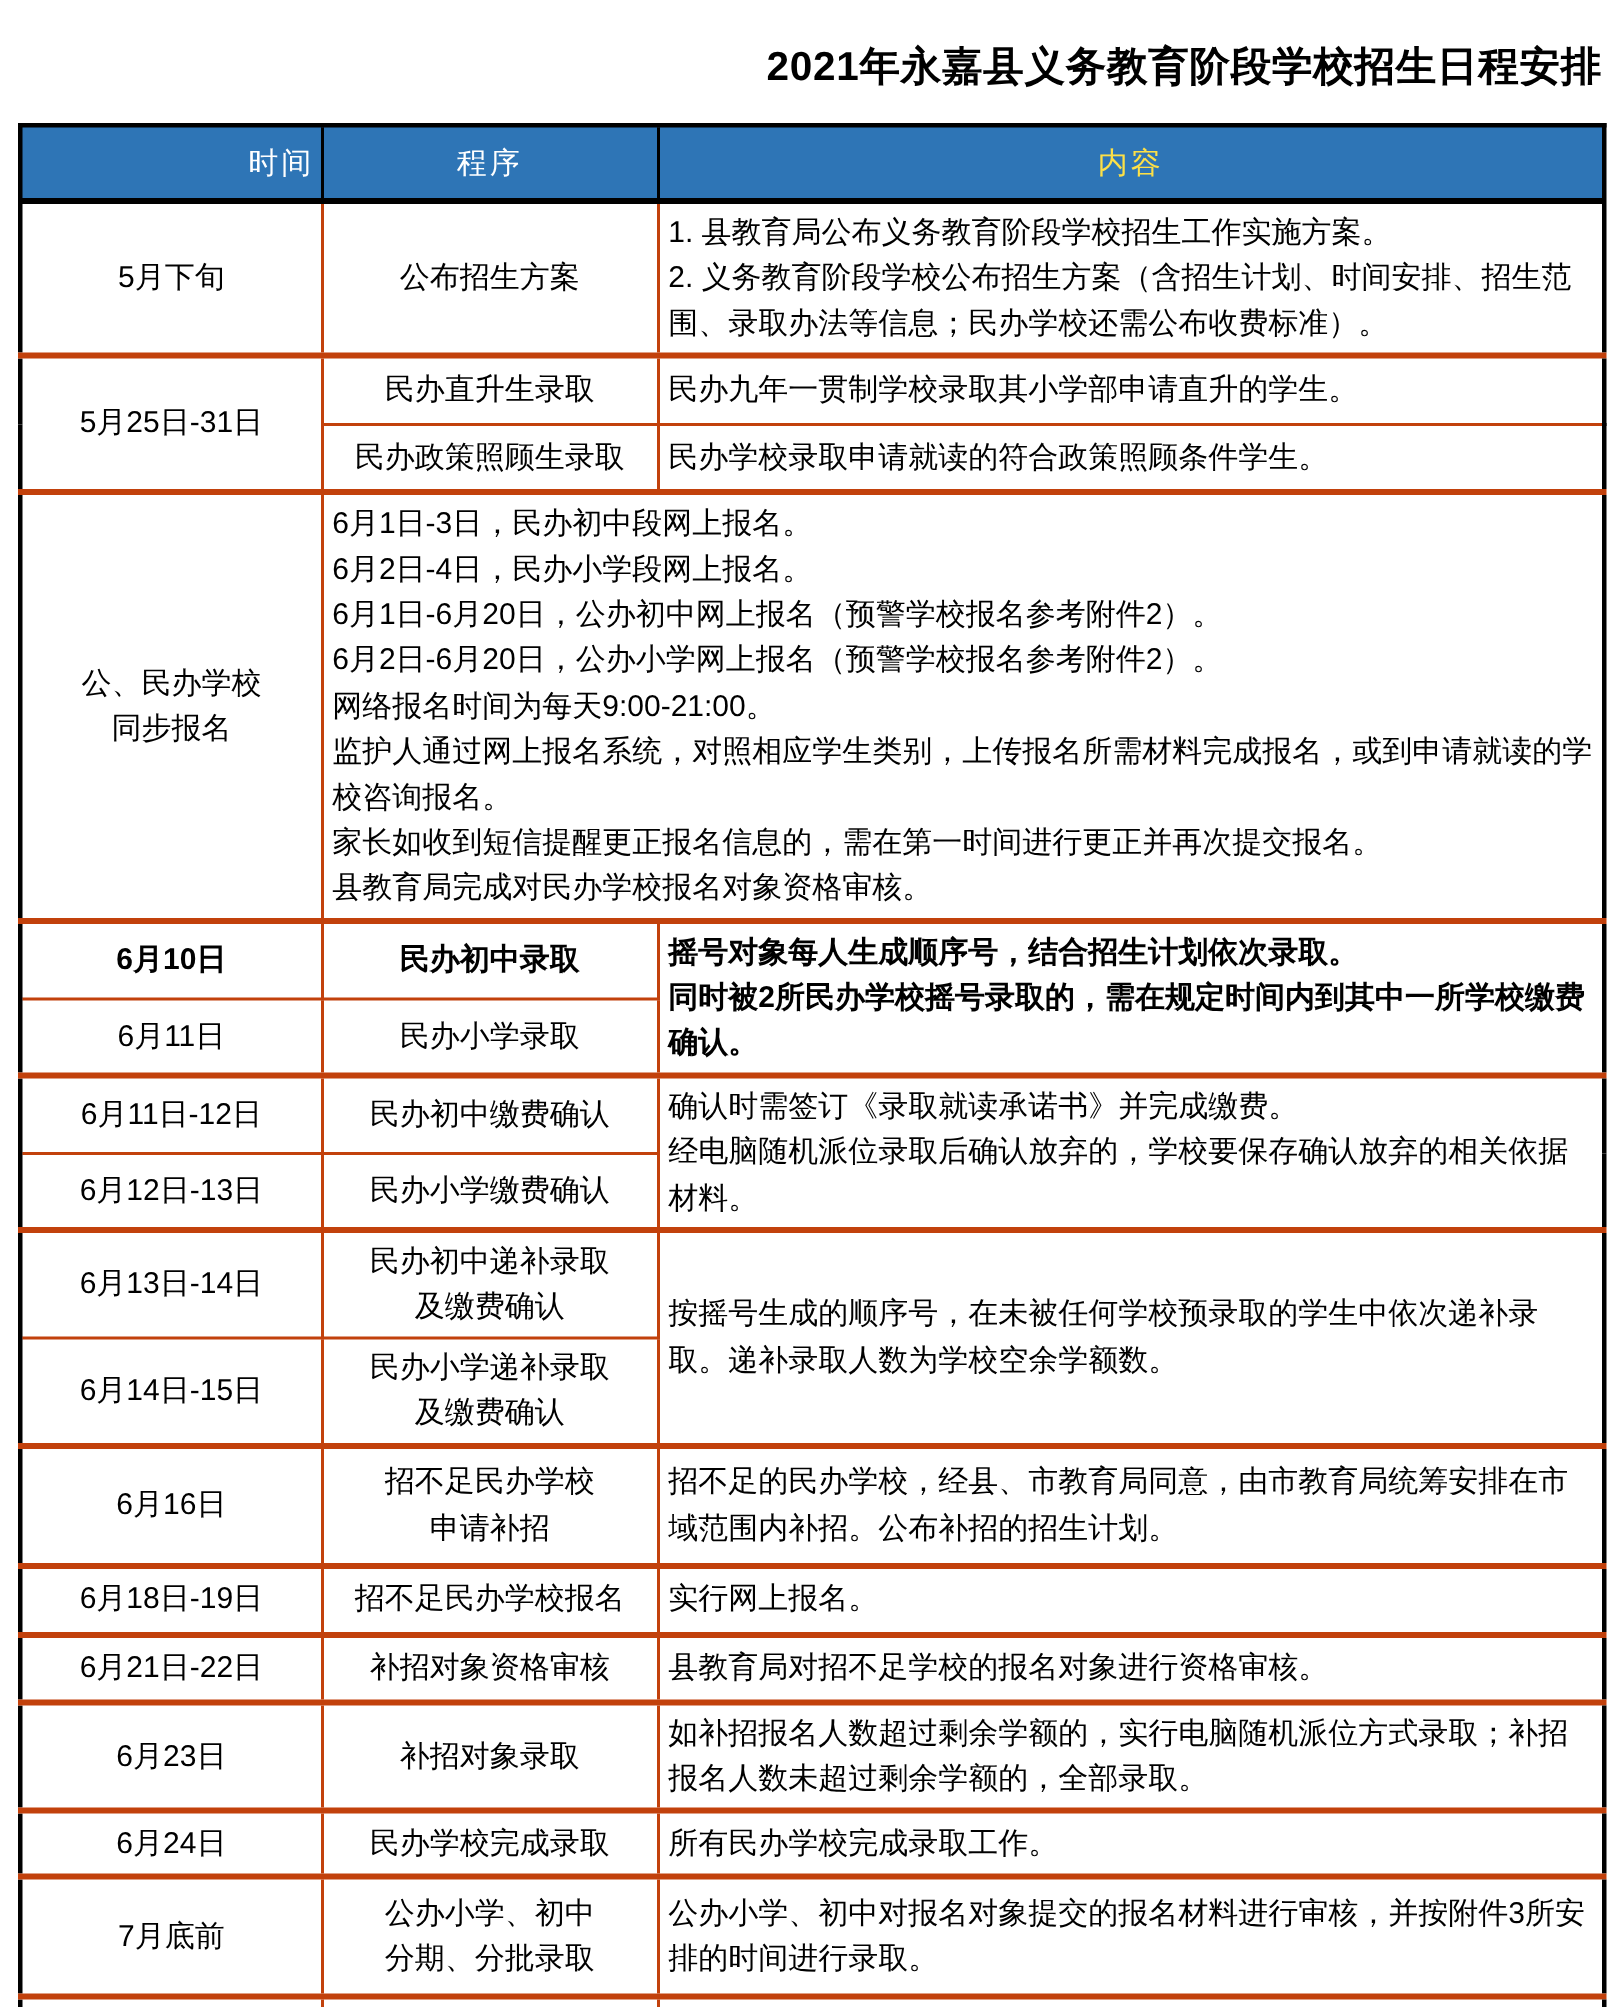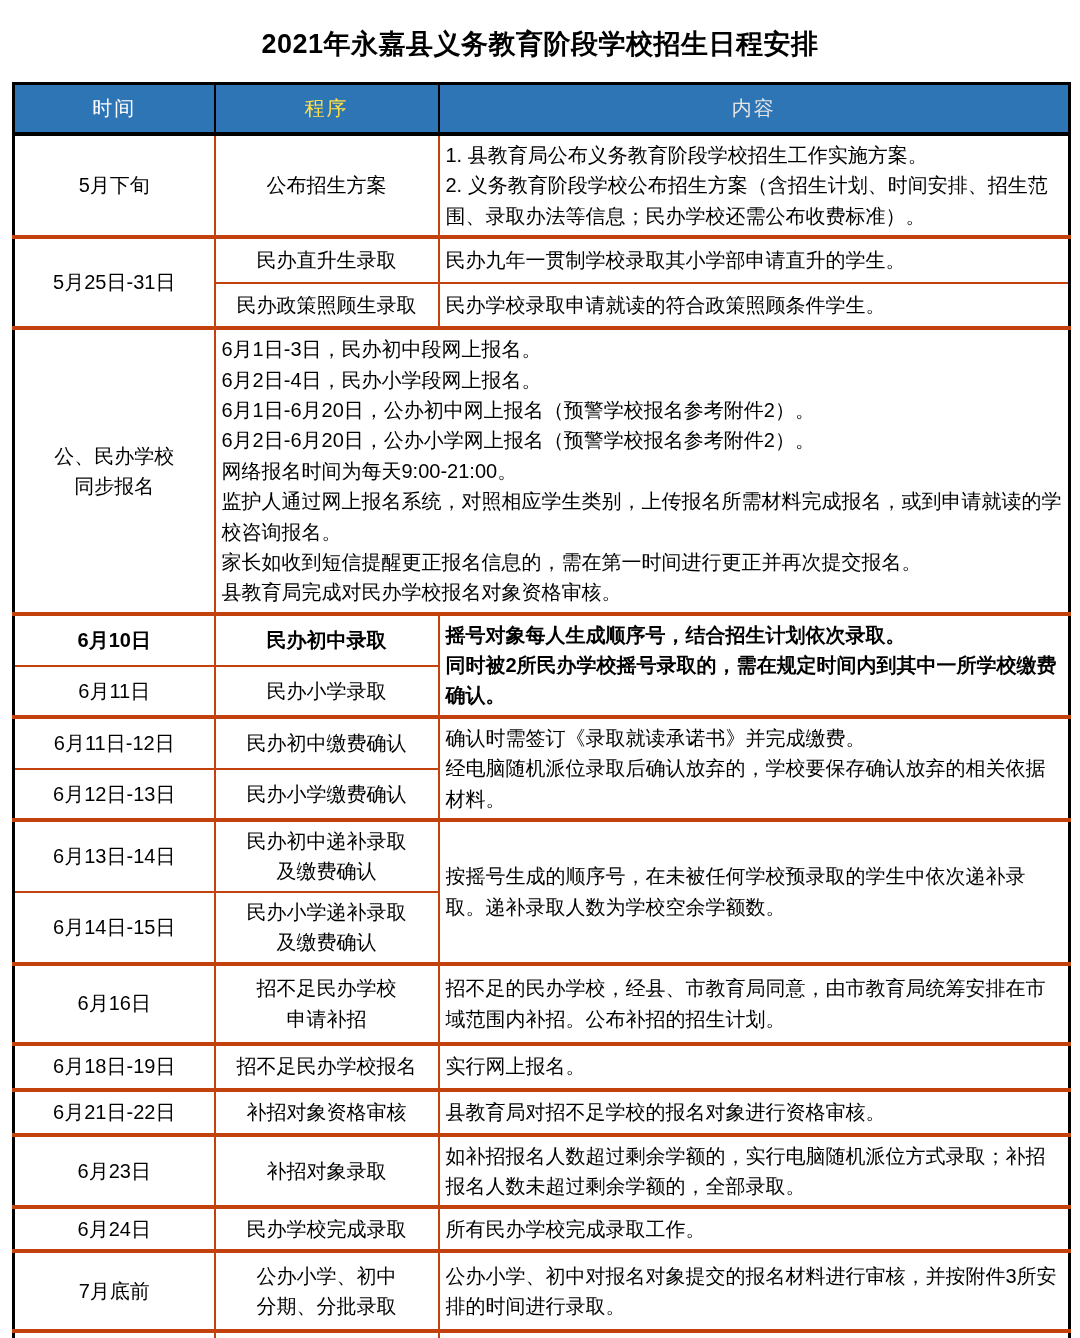--- a/index.html
+++ b/index.html
@@ -11,21 +11,21 @@
   }
   .doc {
     width: 1056px;
     margin: 0 auto;
     padding-top: 26px;
     box-sizing: border-box;
   }
   .doc-title {
     font-size: 27px;
     font-weight: bold;
-    text-align: center;
+    text-align: right;
     margin: 0 0 20px 0;
     letter-spacing: 0.5px;
   }
   table.schedule {
     width: 100%;
     border-collapse: collapse;
     table-layout: fixed;
     border: 3px solid #000;
   }
   table.schedule th {
@@ -64,23 +64,23 @@
 <div class="doc">
   <h1 class="doc-title">2021年永嘉县义务教育阶段学校招生日程安排</h1>
   <table class="schedule">
     <colgroup>
         <col style="width: 201px;">
         <col style="width: 224px;">
         <col style="width: 631px;">
       </colgroup>
     <thead>
         <tr>
-          <th style="background: rgb(46, 117, 182); color: rgb(255, 255, 255);">时间</th>
-          <th style="background: rgb(46, 117, 182); color: #fde047;">程序</th>
-          <th style="background: rgb(46, 117, 182); color: #e5e5e5;">内容</th>
+          <th style="background: rgb(46, 117, 182); color: rgb(255, 255, 255); text-align: right;">时间</th>
+          <th style="background: rgb(46, 117, 182); color: #ffffff;">程序</th>
+          <th style="background: rgb(46, 117, 182); color: #fde047;">内容</th>
         </tr>
       </thead>
     <tbody>
         <tr class="group-start" style="height: 82px;">
           <td class="time">5月下旬</td>
           <td class="procedure">公布招生方案</td>
           <td class="content">1. 县教育局公布义务教育阶段学校招生工作实施方案。
 2. 义务教育阶段学校公布招生方案（含招生计划、时间安排、招生范围、录取办法等信息；民办学校还需公布收费标准）。</td>
         </tr>
         <tr class="group-start" style="height: 46px;">

